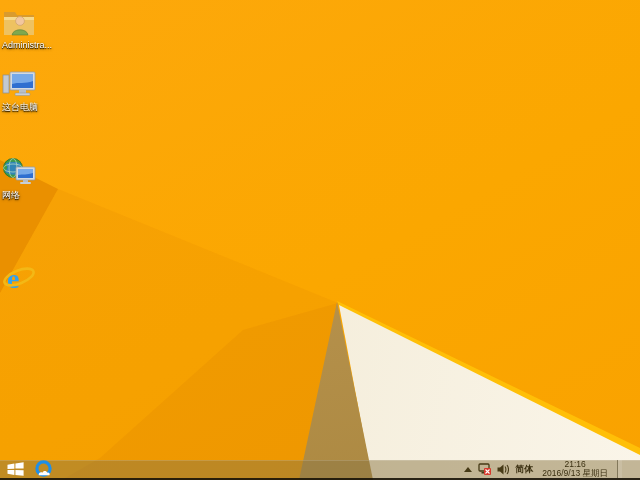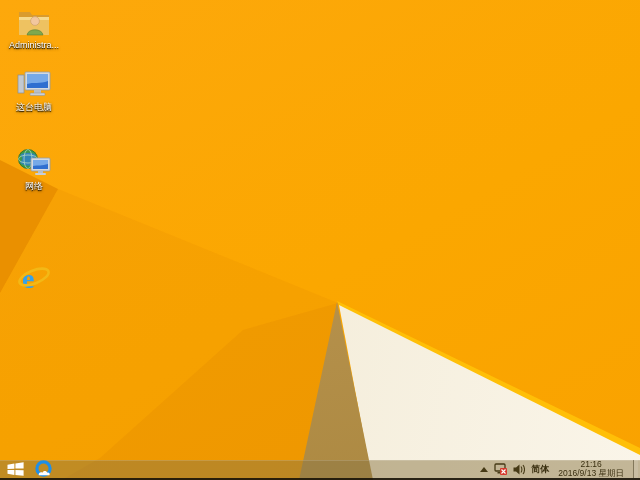--- a/index.html
+++ b/index.html
@@ -15,34 +15,34 @@
     clip-path:polygon(243px 330px,338px 303px,300px 480px,62px 480px,100px 458px);}
   .facet-edge{background:#ffbf07;
     clip-path:polygon(337px 301px,640px 448px,640px 459px,340px 307px);}
   .facet-cream{background:linear-gradient(100deg,#ece1c6 0%,#f4edda 45%,#faf5e9 100%);
     clip-path:polygon(339px 305px,640px 455px,640px 480px,372px 480px);}
   .facet-tan{background:linear-gradient(170deg,#c49d5c 0%,#ab8840 100%);
     clip-path:polygon(337px 302px,373px 480px,299px 480px);}
 
   
   .desk-icon{position:absolute;left:2px;width:64px;display:flex;flex-direction:column;
-    align-items:center;cursor:pointer;}
+    align-items:flex-start;cursor:pointer;}
   .desk-icon .glyph{width:34px;height:32px;display:flex;align-items:center;justify-content:center;}
   .desk-icon .lbl{margin-top:2px;font-size:9px;line-height:10.5px;color:#fff;text-align:center;
     text-shadow:0 1px 1px #000,0 1px 3px rgba(0,0,0,.75);max-width:62px;word-wrap:break-word;}
 
   
   .taskbar{position:absolute;left:0;bottom:0;width:640px;height:20px;box-sizing:border-box;
     background:rgba(140,120,70,0.5);border-bottom:2px solid rgba(24,19,8,0.9);
     box-shadow:inset 0 1px 0 rgba(255,255,255,0.15);
     display:flex;align-items:center;}
   .start-btn{width:30px;height:18px;display:flex;align-items:center;justify-content:center;cursor:pointer;}
   .task-item{width:26px;height:18px;display:flex;align-items:center;justify-content:center;cursor:pointer;}
   .tb-spacer{flex:1;}
-  .tray{display:flex;align-items:center;gap:6px;height:18px;padding-right:2px;color:#3a2f10;}
+  .tray{display:flex;align-items:center;gap:6px;height:18px;padding-right:18px;color:#3a2f10;}
   .chev{width:0;height:0;border-left:4px solid transparent;border-right:4px solid transparent;
     border-bottom:5px solid #463a16;}
   .ime{font-size:9px;font-weight:bold;color:#3a2f10;white-space:nowrap;cursor:pointer;}
   .clock{display:flex;flex-direction:column;align-items:center;justify-content:center;
     font-size:8.5px;line-height:9.5px;color:#3a2f10;cursor:pointer;padding:0 3px;white-space:nowrap;}
   .show-desktop{width:4px;height:18px;border-left:1px solid rgba(60,50,20,0.5);
     background:rgba(255,255,255,0.12);cursor:pointer;}
   .tray-ico{display:flex;align-items:center;justify-content:center;cursor:pointer;}
 </style>
 </head>
@@ -77,21 +77,21 @@
         <rect x="8" y="3" width="25" height="18" rx="1" fill="#d4dae0" stroke="#959ca3" stroke-width="0.8"></rect>
         <rect x="10" y="5" width="21" height="14" fill="#2f6fd0"></rect>
         <path d="M10 5h21v7c-8 3-15 1-21 3z" fill="#76a9e8"></path>
         <rect x="17" y="21" width="7" height="3" fill="#b9bfc6"></rect>
         <rect x="13" y="24" width="15" height="2.5" rx="1" fill="#c9cfd6" stroke="#8a9097" stroke-width="0.5"></rect>
       </svg>
     </span>
     <span class="lbl">这台电脑</span>
   </div>
 
-  <div class="desk-icon" style="top:147px">
+  <div class="desk-icon" style="top:156px">
     <span class="glyph">
       <svg width="34" height="30" viewBox="0 0 34 30">
         <circle cx="11" cy="11" r="9.5" fill="#3b9a4c"></circle>
         <path d="M3 7c5-3 11-3 16 0-2 6-2 8 0 8-5 4-11 3-16 0 3-4 3-6 0-8z" fill="#2f7fd1" opacity="0.8"></path>
         <circle cx="11" cy="11" r="9.5" fill="none" stroke="#1f6c2f" stroke-width="0.8"></circle>
         <ellipse cx="11" cy="11" rx="9.5" ry="4" fill="none" stroke="#bfe3c6" stroke-width="0.7"></ellipse>
         <ellipse cx="11" cy="11" rx="4" ry="9.5" fill="none" stroke="#bfe3c6" stroke-width="0.7"></ellipse>
         <rect x="14" y="10" width="19" height="13" rx="1" fill="#d4dae0" stroke="#959ca3" stroke-width="0.8"></rect>
         <rect x="16" y="12" width="15" height="9" fill="#2f6fd0"></rect>
         <path d="M16 12h15v4c-6 2-10 1-15 2z" fill="#76a9e8"></path>

